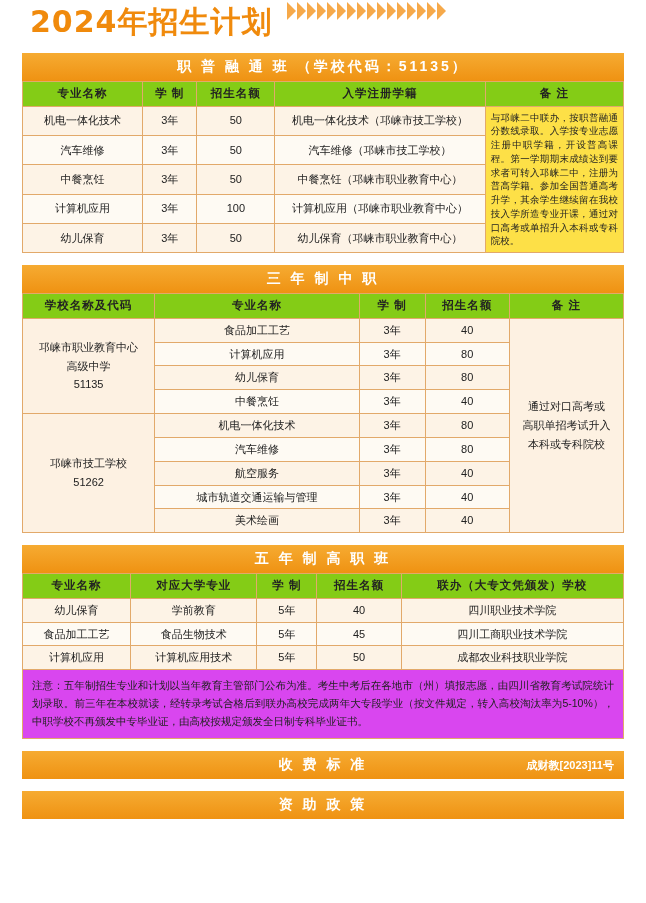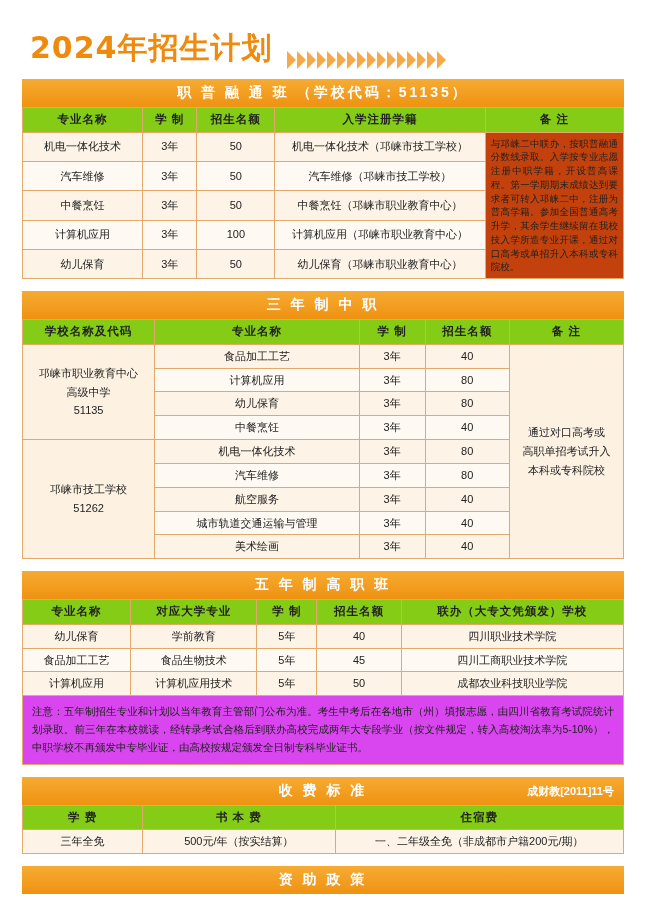--- a/index.html
+++ b/index.html
@@ -8,21 +8,21 @@
     width: 646px;
     height: 903px;
     background: #ffffff;
     font-family: "Liberation Sans", "DejaVu Sans", sans-serif;
     color: #222;
     overflow: hidden;
   }
   .page { position: relative; width:646px; height:903px; padding: 0 22px; }
 
   
-  .header { display:flex; align-items:flex-end; padding: 28px 0 10px 8px; }
+  .header { display:flex; align-items:flex-start; padding: 2px 0 10px 8px; }
   .title {
     font-size: 30px;
     font-weight: bold;
     color: #f08a0c;
     letter-spacing: 1px;
     font-family: "DejaVu Sans", sans-serif;
     white-space: nowrap;
   }
   .chevrons { margin-left: 14px; display:flex; align-items:center; gap:1px; }
   .chev {
@@ -122,21 +122,21 @@
           <th>入学注册学籍</th>
           <th>备 注</th>
         </tr>
       </thead>
       <tbody id="s1body">
           <tr>
             <td>机电一体化技术</td>
             <td>3年</td>
             <td>50</td>
             <td>机电一体化技术（邛崃市技工学校）</td>
-            <td class="note-cell" rowspan="5" style="background: #c2410c;">与邛崃二中联办，按职普融通分数线录取。入学按专业志愿注册中职学籍，开设普高课程。第一学期期末成绩达到要求者可转入邛崃二中，注册为普高学籍。参加全国普通高考升学，其余学生继续留在我校技入学所造专业开课，通过对口高考或单招升入本科或专科院校。</td>
+            <td class="note-cell" rowspan="5" style="background: #fde047;">与邛崃二中联办，按职普融通分数线录取。入学按专业志愿注册中职学籍，开设普高课程。第一学期期末成绩达到要求者可转入邛崃二中，注册为普高学籍。参加全国普通高考升学，其余学生继续留在我校技入学所造专业开课，通过对口高考或单招升入本科或专科院校。</td>
           </tr>
           <tr>
             <td>汽车维修</td>
             <td>3年</td>
             <td>50</td>
             <td>汽车维修（邛崃市技工学校）</td>
           </tr>
           <tr>
             <td>中餐烹饪</td>
             <td>3年</td>
@@ -284,43 +284,22 @@
             <td>成都农业科技职业学院</td>
           </tr>
         </tbody>
     </table>
     <div class="note">注意：五年制招生专业和计划以当年教育主管部门公布为准。考生中考后在各地市（州）填报志愿，由四川省教育考试院统计划录取。前三年在本校就读，经转录考试合格后到联办高校完成两年大专段学业（按文件规定，转入高校淘汰率为5-10%），中职学校不再颁发中专毕业证，由高校按规定颁发全日制专科毕业证书。</div>
   </div>
 
   <div class="section">
     <div class="band band-wrap">
       <span>收 费 标 准</span>
-      <span class="band-code">成财教[2011]11号</span>
+      <span class="band-code">成财教[2023]11号</span>
     </div>
-    <table>
-      <colgroup>
-          <col style="width:20%">
-          <col style="width:32%">
-          <col style="width:48%">
-        </colgroup>
-      <thead>
-        <tr>
-          <th>学 费</th>
-          <th>书 本 费</th>
-          <th>住宿费</th>
-        </tr>
-      </thead>
-      <tbody id="s4body">
-          <tr>
-            <td>三年全免</td>
-            <td>500元/年（按实结算）</td>
-            <td>一、二年级全免（非成都市户籍200元/期）</td>
-          </tr>
-        </tbody>
-    </table>
   </div>
 
   <div class="section">
     <div class="band">资 助 政 策</div>
 
   </div>
 
 </div>
 
 </body></html>

